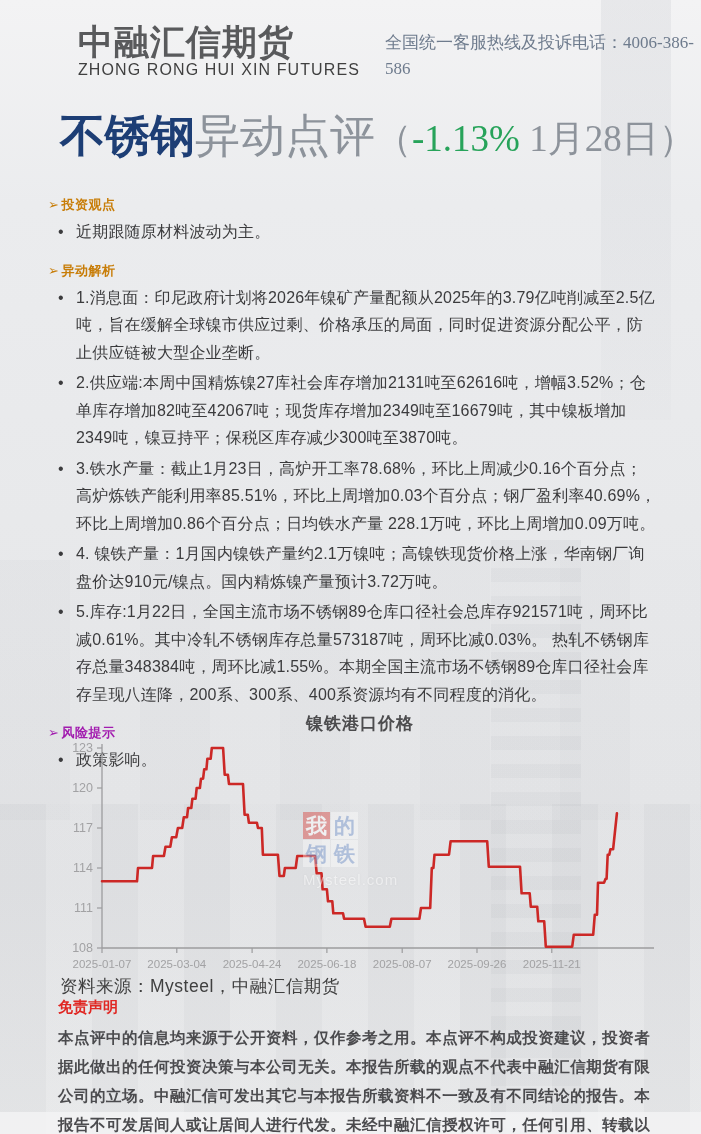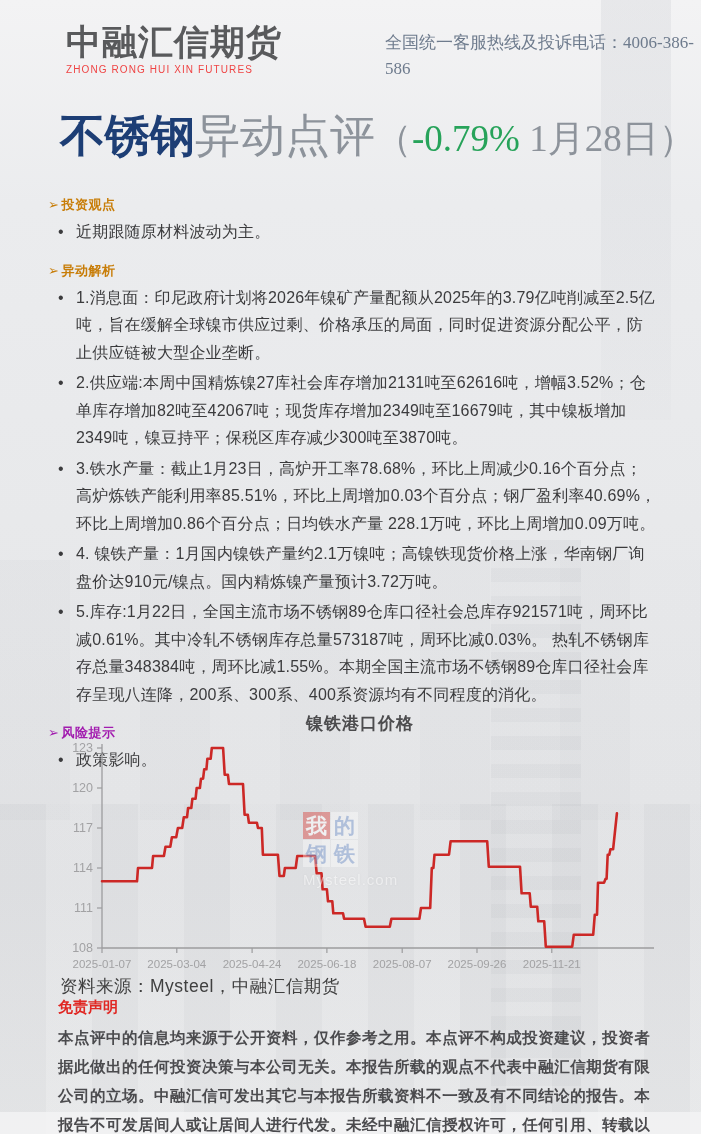--- a/index.html
+++ b/index.html
@@ -19,23 +19,23 @@
   .bg-tex .city-mid{position:absolute;left:0;top:560px;width:100%;height:260px;
     background:repeating-linear-gradient(90deg,rgba(120,125,135,.04) 0 70px,rgba(170,172,178,.015) 70px 140px);}
   .bg-tex .bottom-strip{position:absolute;left:0;bottom:0;width:100%;height:22px;background:rgba(244,244,245,.8);}
 
   
   .header{position:absolute;left:0;top:0;width:100%;height:100px;}
   .logo{position:absolute;left:56px;top:12px;display:flex;align-items:flex-start;}
   .logo-zrf{font-family:"Liberation Sans",sans-serif;font-weight:bold;font-size:74px;line-height:74px;letter-spacing:-4px;}
   .logo-zr{color:#b7babf;}
   .logo-f{color:#21407e;}
-  .logo-text{margin-left:10px;margin-top:10px;}
+  .logo-text{margin-left:22px;margin-top:10px;}
   .logo-cn{font-size:35px;font-weight:bold;color:#595a5c;letter-spacing:1px;line-height:40px;}
-  .logo-en{font-size:10px;color:#ef4444;letter-spacing:1.1px;line-height:16px;}
+  .logo-en{font-size:16px;color:#404040;letter-spacing:1.1px;line-height:16px;}
   .contact{position:absolute;left:385px;top:30px;color:#6e7b8d;font-family:"Liberation Serif","DejaVu Serif",serif;}
   .contact .c1{font-size:18px;line-height:26px;}
   .contact .c2{font-size:17px;line-height:26px;}
 
   
   .title{position:absolute;left:60px;top:106px;width:630px;white-space:nowrap;
     font-family:"Liberation Serif","DejaVu Serif",serif;}
   .t-bold{font-size:45px;font-weight:bold;color:#1d3e75;}
   .t-gray{font-size:45px;color:#8d939b;margin-top:12px;}
   .t-paren{font-size:37px;color:#8d939b;}
@@ -83,21 +83,21 @@
       <div class="logo-cn">中融汇信期货</div>
       <div class="logo-en">ZHONG RONG HUI XIN FUTURES</div>
     </div>
   </div>
   <div class="contact">
     <div class="c2">全国统一客服热线及投诉电话：4006-386-586</div>
   </div>
 </div>
 
 <div class="title">
-  <span class="t-bold">不锈钢</span><span class="t-gray">异动点评</span><span class="t-paren">（</span><span class="t-green">-0.79%</span><span class="t-paren"> 1月28日）</span>
+  <span class="t-bold">不锈钢</span><span class="t-gray">异动点评</span><span class="t-paren">（</span><span class="t-green">-1.13%</span><span class="t-paren"> 1月28日）</span>
 </div>
 
 <div class="content">
   <div class="sec-head orange"><span class="arr">➢</span><span>投资观点</span></div>
   <div class="bullet"><span class="dot">•</span><span>近期跟随原材料波动为主。</span></div>
 
   <div class="sec-head orange"><span class="arr">➢</span><span>异动解析</span></div>
   <div class="bullet"><span class="dot">•</span><span>1.消息面：印尼政府计划将2026年镍矿产量配额从2025年的3.79亿吨削减至2.5亿吨，旨在缓解全球镍市供应过剩、价格承压的局面，同时促进资源分配公平，防止供应链被大型企业垄断。</span></div>
   <div class="bullet"><span class="dot">•</span><span>2.供应端:本周中国精炼镍27库社会库存增加2131吨至62616吨，增幅3.52%；仓单库存增加82吨至42067吨；现货库存增加2349吨至16679吨，其中镍板增加2349吨，镍豆持平；保税区库存减少300吨至3870吨。</span></div>
   <div class="bullet"><span class="dot">•</span><span>3.铁水产量：截止1月23日，高炉开工率78.68%，环比上周减少0.16个百分点；高炉炼铁产能利用率85.51%，环比上周增加0.03个百分点；钢厂盈利率40.69%，环比上周增加0.86个百分点；日均铁水产量 228.1万吨，环比上周增加0.09万吨。</span></div>

